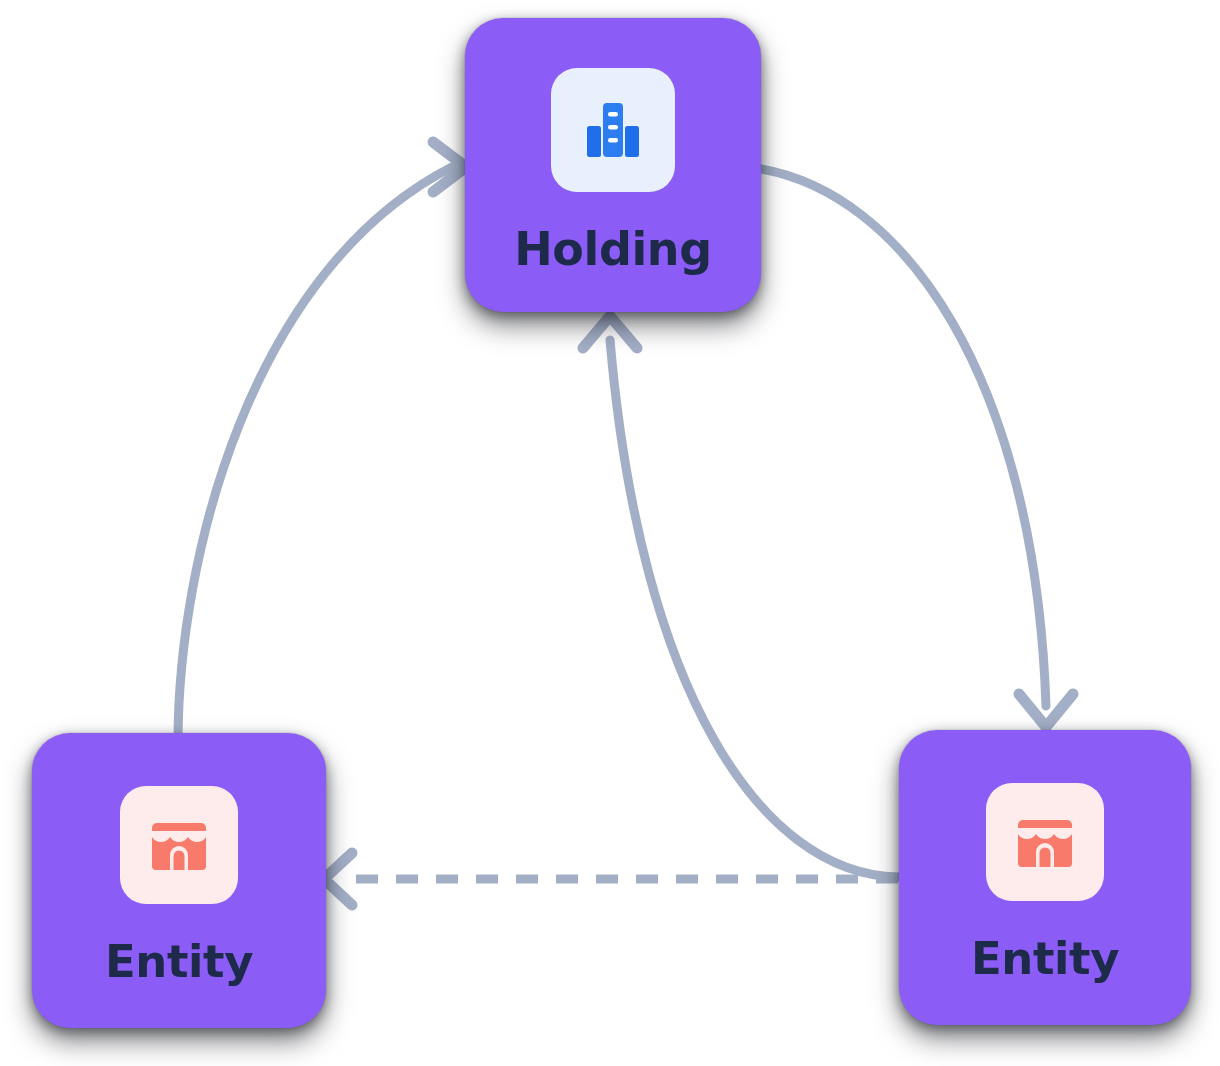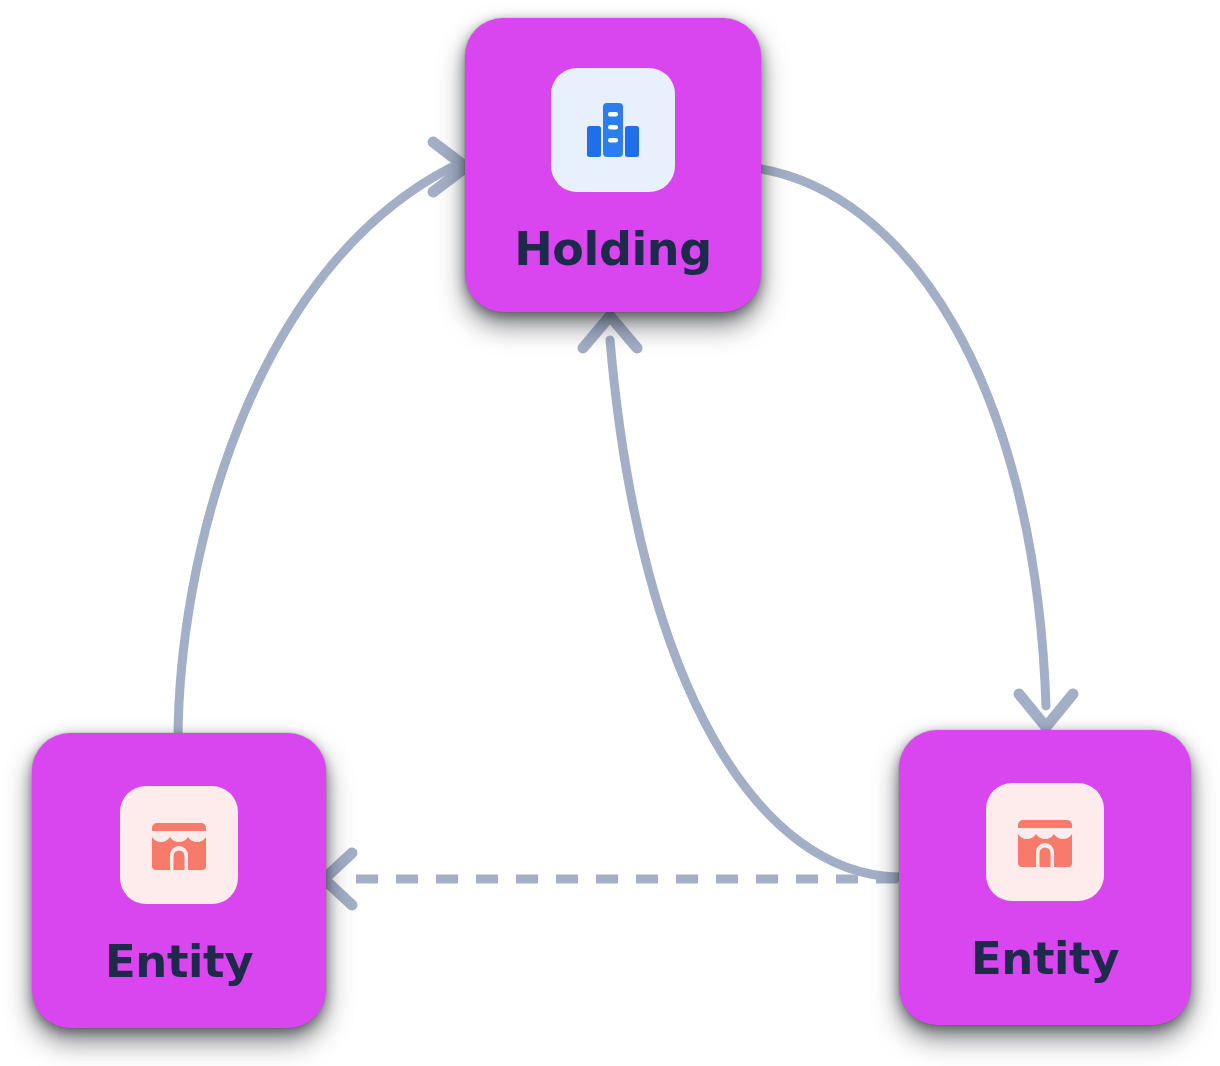--- a/index.html
+++ b/index.html
@@ -17,21 +17,21 @@
   #edges {
     position: absolute;
     left: 0;
     top: 0;
     width: 1220px;
     height: 1066px;
     pointer-events: none;
   }
   .node-card {
     position: absolute;
-    background: #d946ef;
+    background: #8b5cf6;
     border-radius: 38px;
     box-shadow:
       0 14px 26px rgba(17, 19, 27, 0.50),
       0 4px 12px rgba(17, 19, 27, 0.42),
       0 0 0 1px rgba(17, 19, 27, 0.06);
     display: flex;
     flex-direction: column;
     align-items: center;
     justify-content: center;
     box-sizing: border-box;

